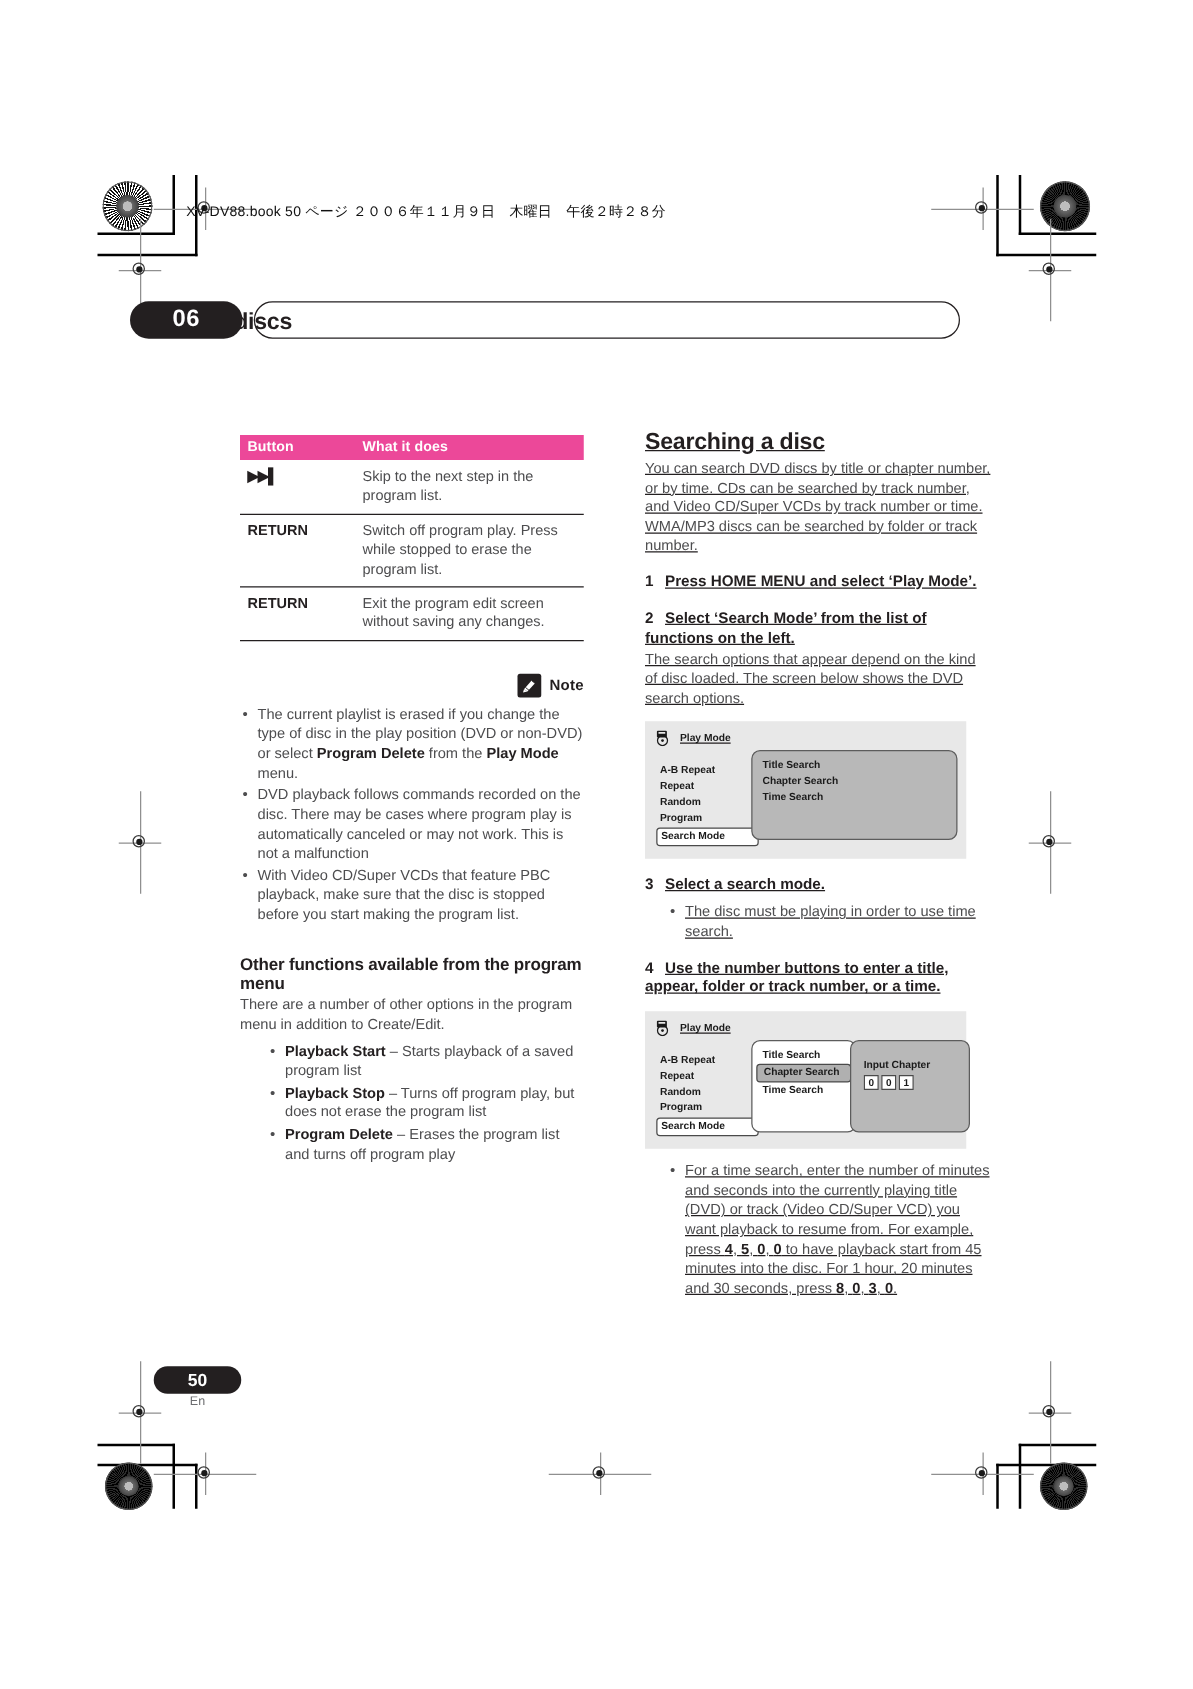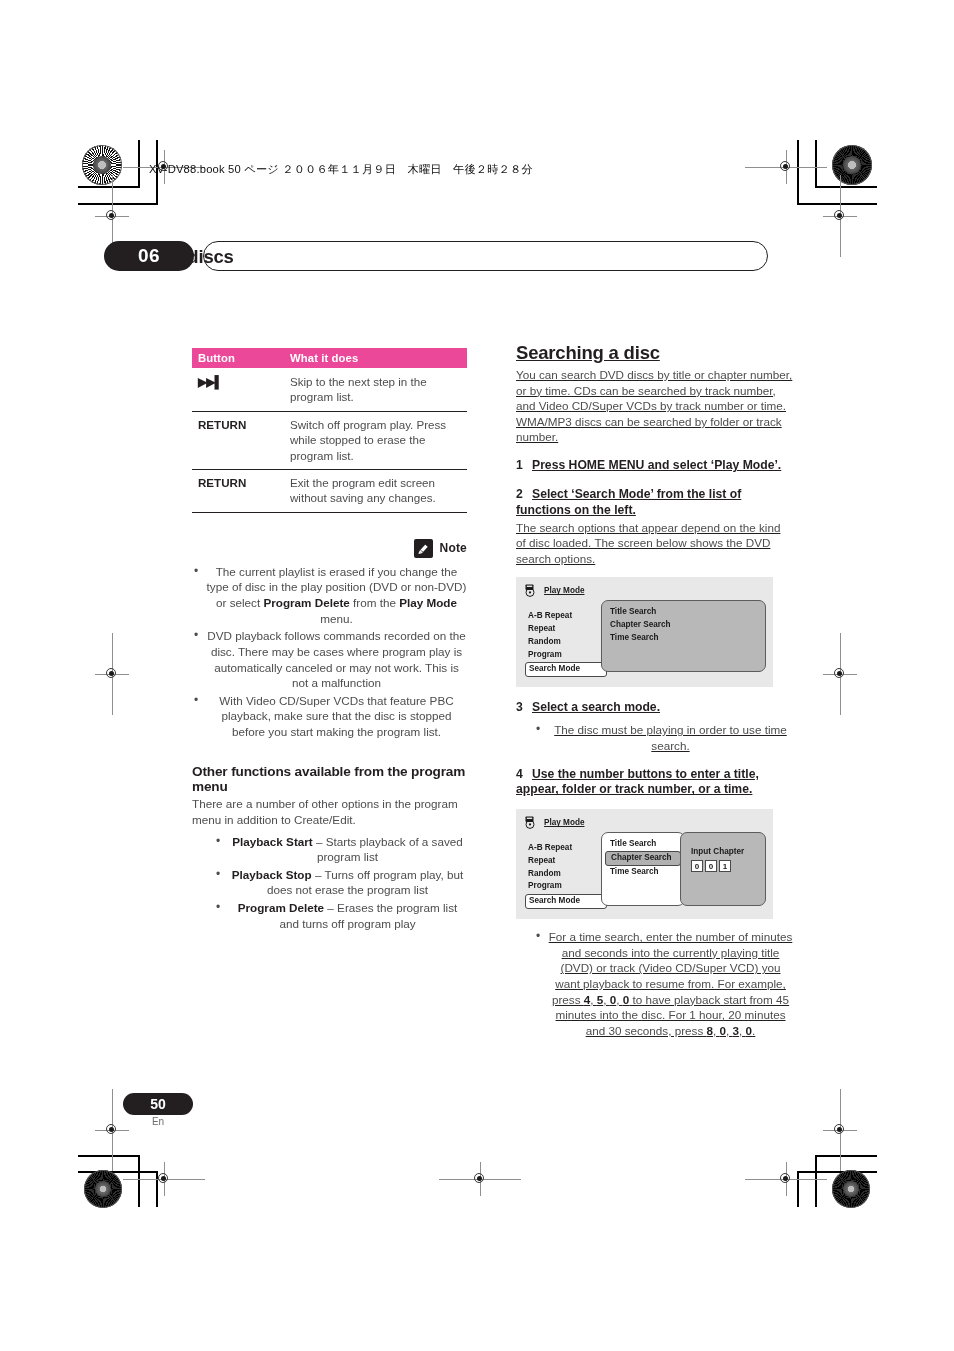--- a/index.html
+++ b/index.html
@@ -209,21 +209,20 @@
     margin: 6px 0 0 0;
     padding: 0;
   }
   ul.bullets > li {
     position: relative;
     padding-left: 14px;
     font-size: 11.7px;
     line-height: 1.335;
     color: #4d4d4f;
     margin-bottom: 2px;
-    text-align: center;
   }
   ul.bullets > li::before {
     content: "\2022";
     position: absolute;
     left: 2px;
     top: -1px;
     font-size: 12px;
     color: #4d4d4f;
   }
   ul.bullets.indent {
@@ -597,21 +596,21 @@
         <div>Repeat</div>
         <div>Random</div>
         <div>Program</div>
         <div class="sel">Search Mode</div>
       </div>
       <div class="osd-panel white" style="left:76px; width:84px; height:74px; padding-top:5px;">
         <div class="item">Title Search</div>
         <div class="item sel">Chapter Search</div>
         <div class="item">Time Search</div>
       </div>
-      <div class="osd-panel gray" style="left:155px; width:86px; height:74px; padding:14px 0 0 10px;">
+      <div class="osd-panel gray" style="left:155px; width:96px; height:74px; padding:14px 0 0 10px;">
         <div class="osd-label">Input Chapter</div>
         <div class="digit-row">
           <span class="digit">0</span>
           <span class="digit">0</span>
           <span class="digit">1</span>
         </div>
       </div>
     </div>
   </div>
 

